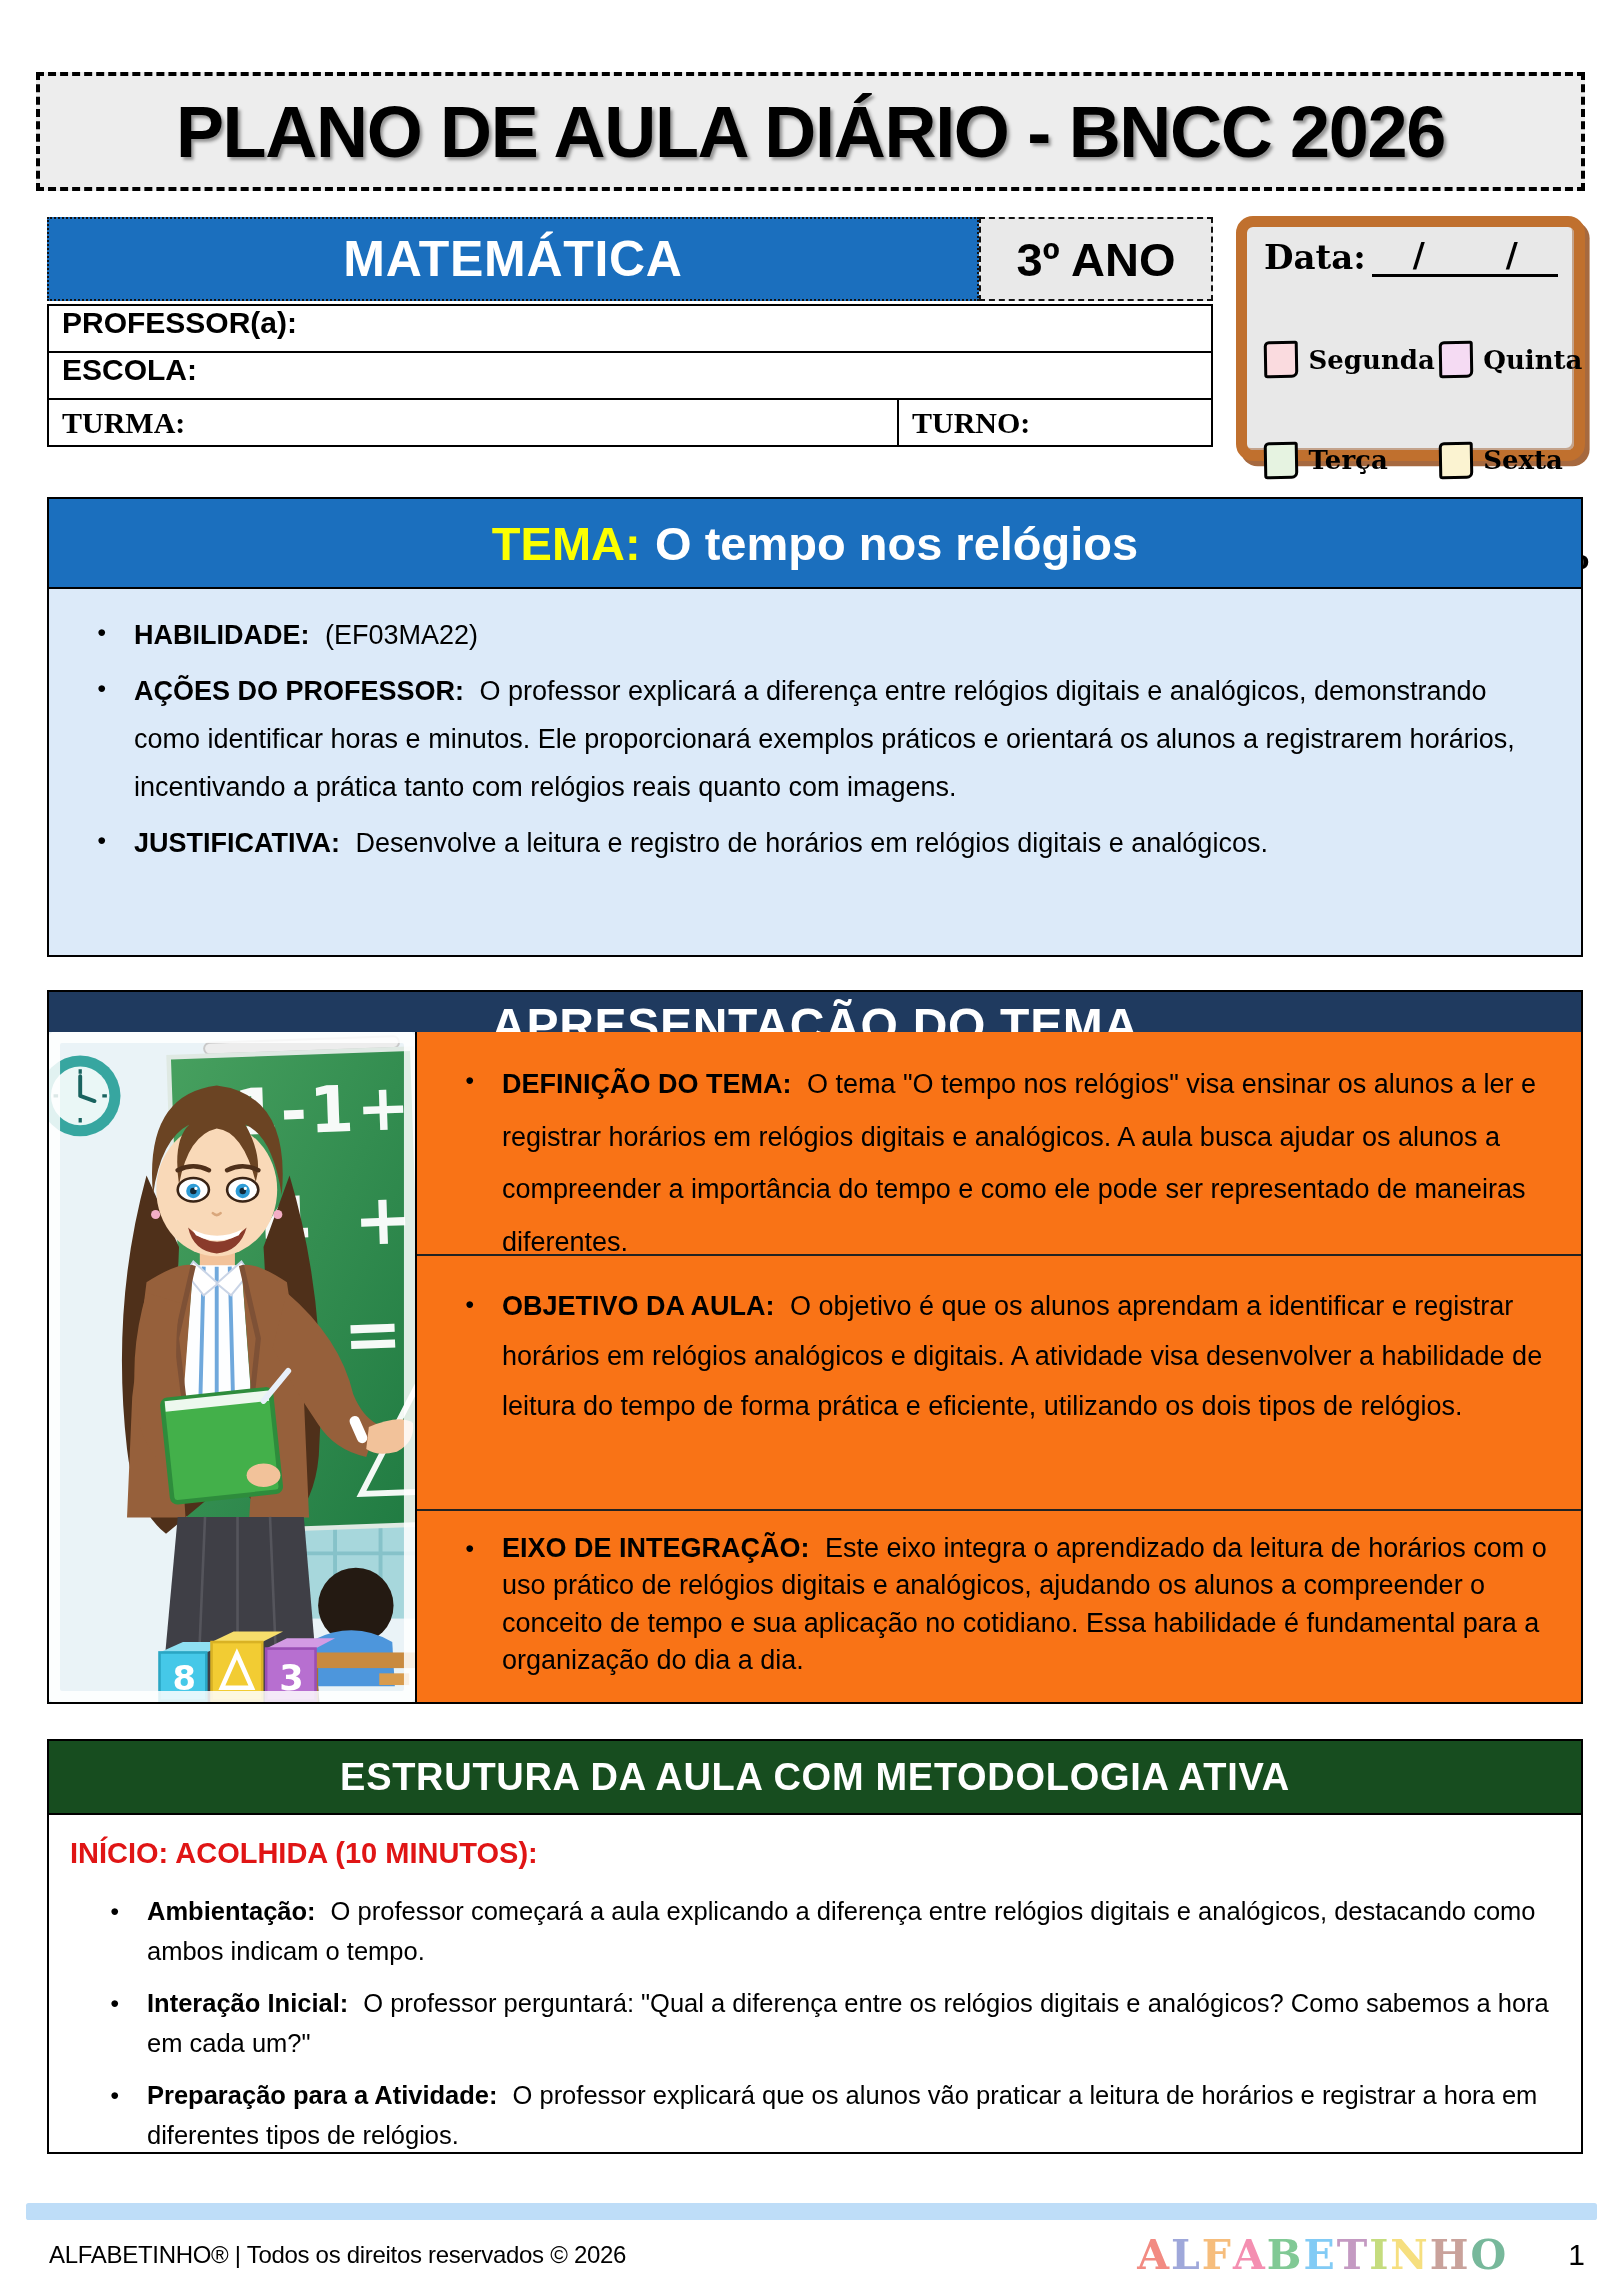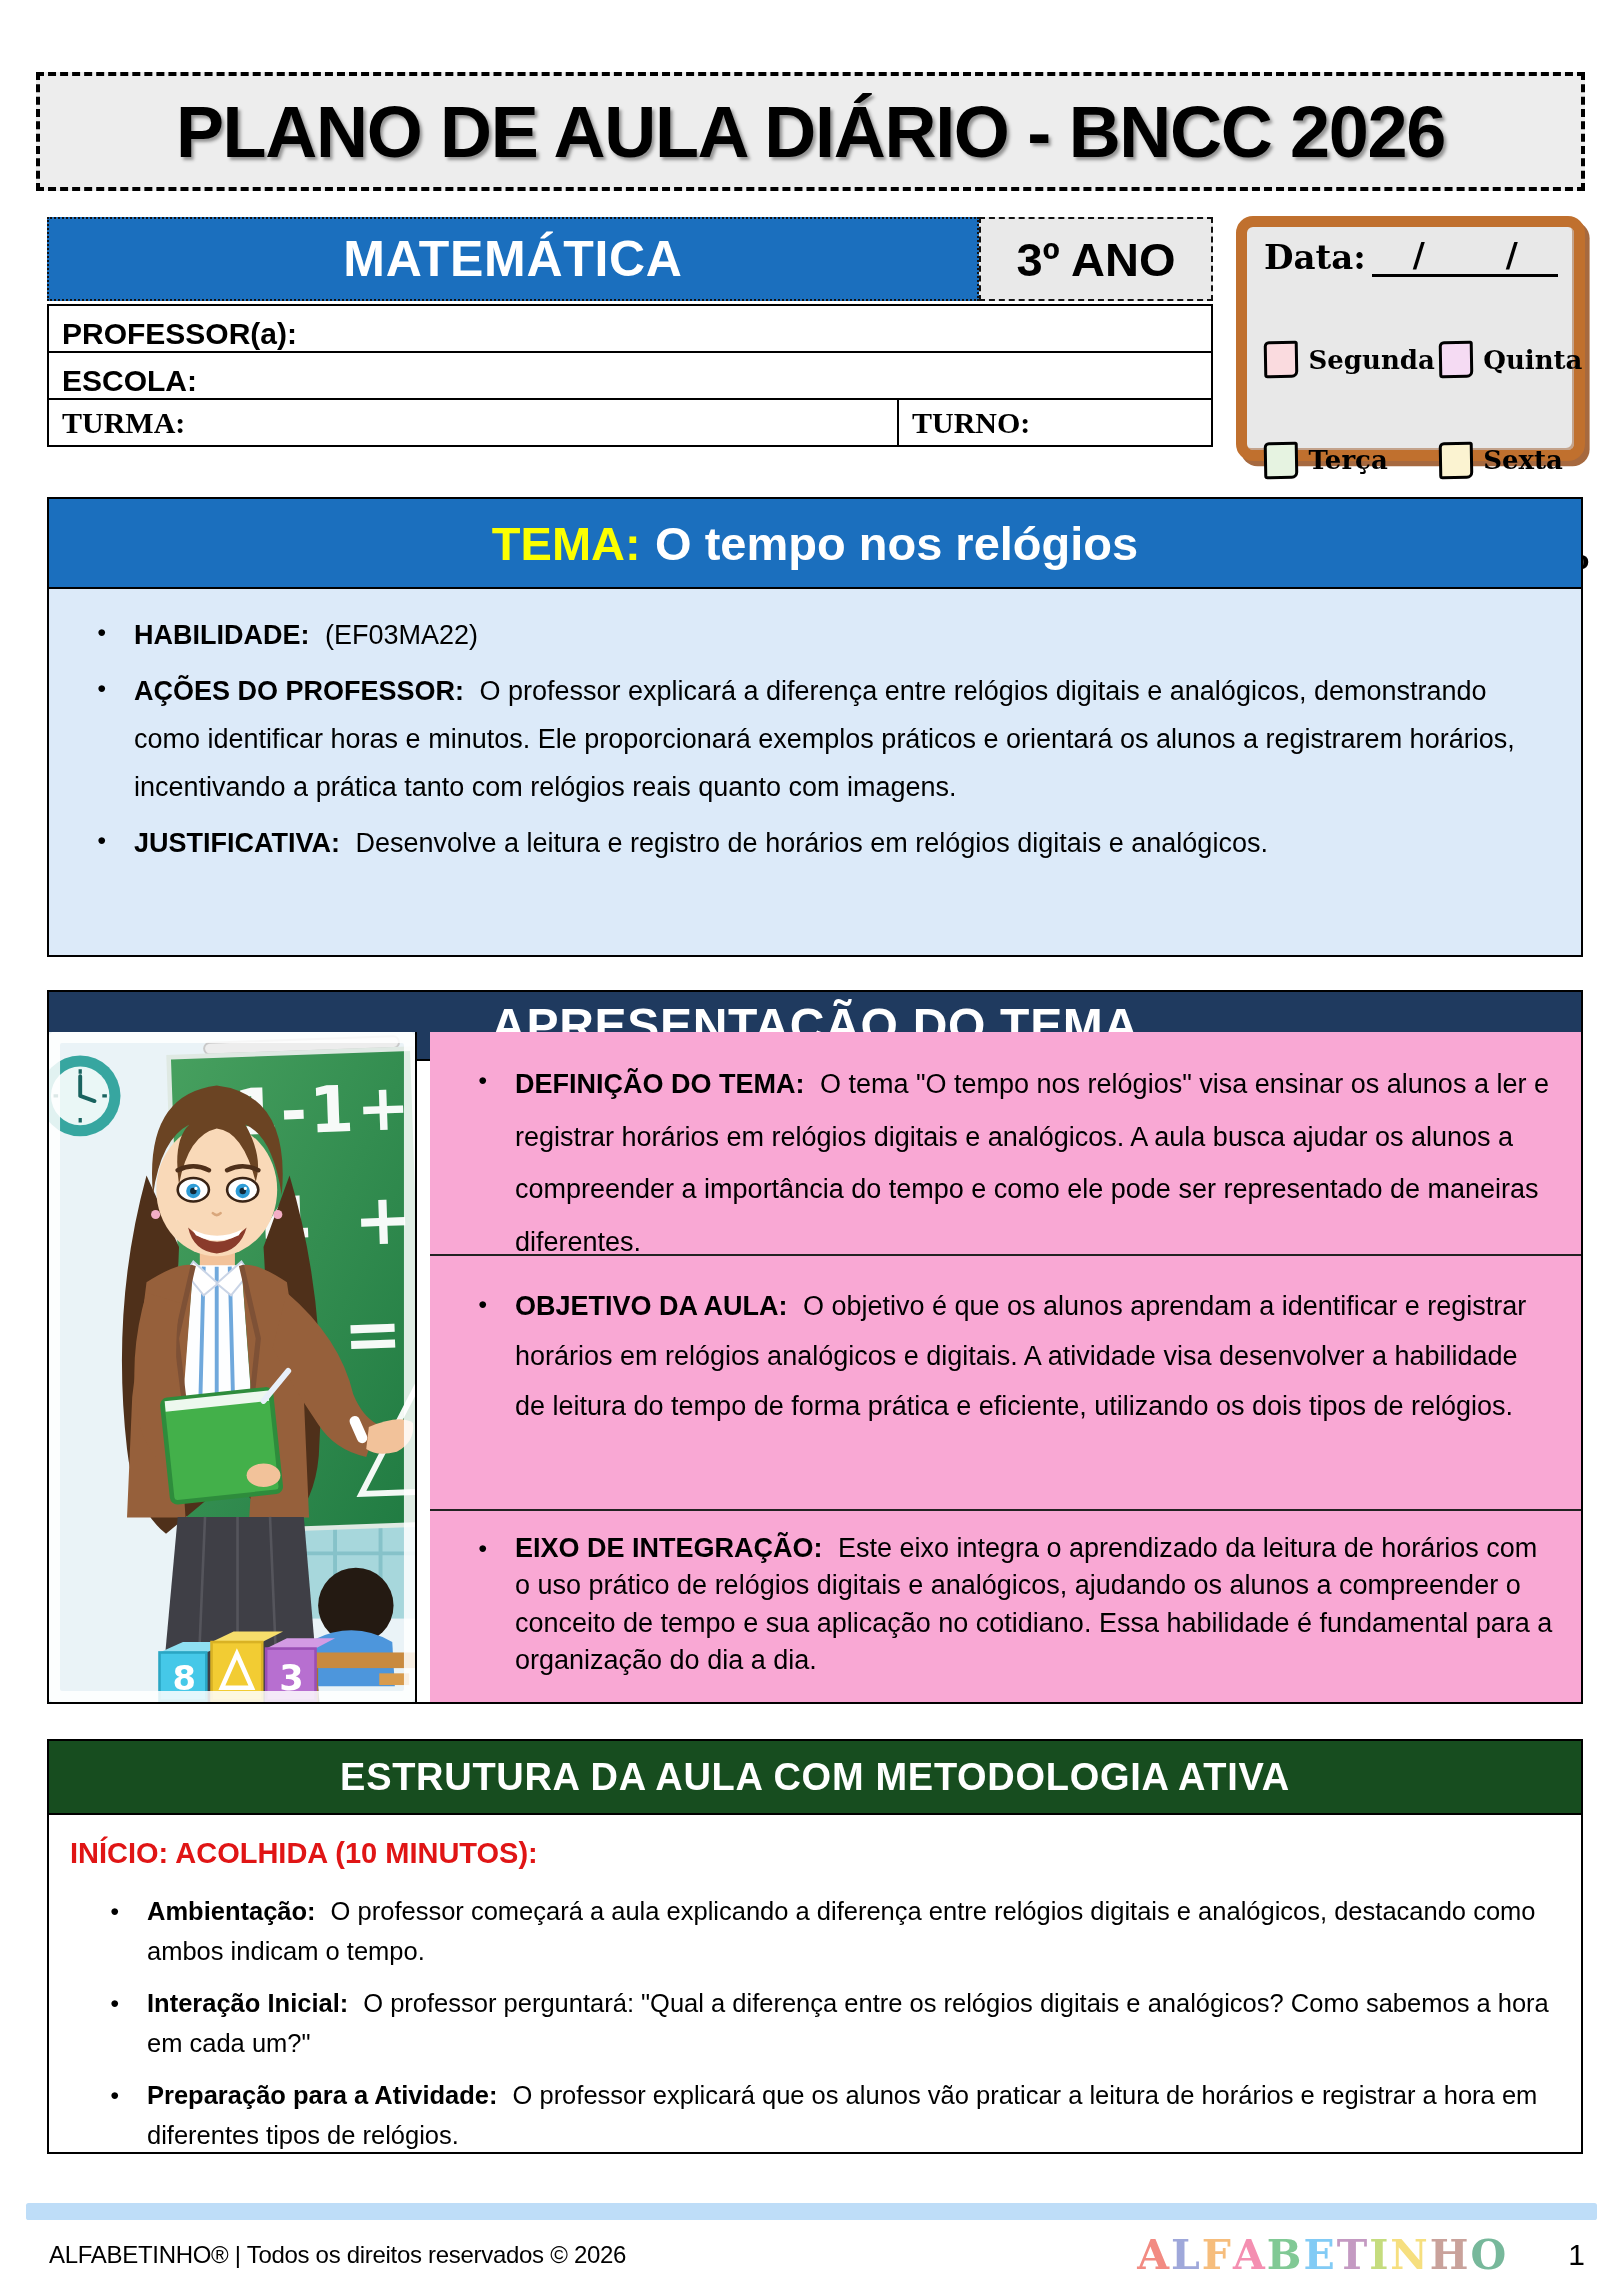--- a/index.html
+++ b/index.html
@@ -15,21 +15,21 @@
   
   .subject-bar{position:absolute;left:47px;top:217px;width:932px;height:84px;border:2.6px dotted #111;
     box-sizing:border-box;display:flex;align-items:center;justify-content:center;color:#fff;
     font-size:50px;font-weight:bold;letter-spacing:0.7px;}
   .grade-box{position:absolute;left:979px;top:217px;width:234px;height:84px;background:#E9E9E9;
     border:2.6px dashed #111;box-sizing:border-box;display:flex;align-items:center;justify-content:center;
     font-size:47px;font-weight:bold;}
 
   
   .form-table{position:absolute;left:47px;top:304px;width:1166px;border:2px solid #000;box-sizing:border-box;}
-  .form-row{display:flex;height:45px;border-bottom:2px solid #000;align-items:flex-end;background:#fff;}
+  .form-row{display:flex;height:45px;border-bottom:2px solid #000;align-items:flex-start;background:#fff;}
   .form-row:last-child{border-bottom:none;font-family:Liberation Serif, serif;}
   .form-label{font-size:30px;font-weight:bold;padding-left:13px;white-space:nowrap;}
   .form-blank{flex:1;height:100%;}
   .cell-split{display:flex;flex:1;height:100%;align-items:center;}
   .turno-cell{display:flex;align-items:center;height:100%;width:312px;border-left:2px solid #000;}
 
   
   .date-box{position:absolute;left:1236px;top:216px;width:349px;height:245px;background:#E8E8E8;
     border:11px solid #C0702E;border-radius:17px;box-sizing:border-box;
     box-shadow:4.6px 5.2px 0 rgba(150,79,29,.85), inset -2px -2px 0 rgba(150,79,29,.45);
@@ -276,21 +276,21 @@
           <rect x="250" y="936" width="78" height="90" fill="#F2CC33" stroke="#D9B224" stroke-width="4"></rect>
           <path d="M289 954 L312 1006 L266 1006 Z" fill="none" stroke="#FFFFFF" stroke-width="7"></path>
           <polygon points="334,946 366,930 440,930 410,946" fill="#D39BE4"></polygon>
           <rect x="334" y="946" width="76" height="80" fill="#B76FD0" stroke="#9A4FB5" stroke-width="4"></rect>
           <text x="354" y="1010" font-size="54" fill="#FFFFFF">3</text>
         </g>
 
         <rect x="6" y="6" width="551" height="1016" fill="none" stroke="#FFFFFF" stroke-width="22" opacity="0.85" rx="14"></rect>
       </svg>
     </div>
-    <div class="apres-blocks" style="background: #f9a8d4; margin-left: 13px;">
+    <div class="apres-blocks" style="background: #f97316;">
       <div class="apres-block b1">
         <ul class="blist">
           <li>
             <b>DEFINIÇÃO DO TEMA:</b>
             <span>O tema "O tempo nos relógios" visa ensinar os alunos a ler e registrar horários em relógios digitais e analógicos. A aula busca ajudar os alunos a compreender a importância do tempo e como ele pode ser representado de maneiras diferentes.</span>
           </li>
         </ul>
       </div>
       <div class="apres-block b2">
         <ul class="blist">

